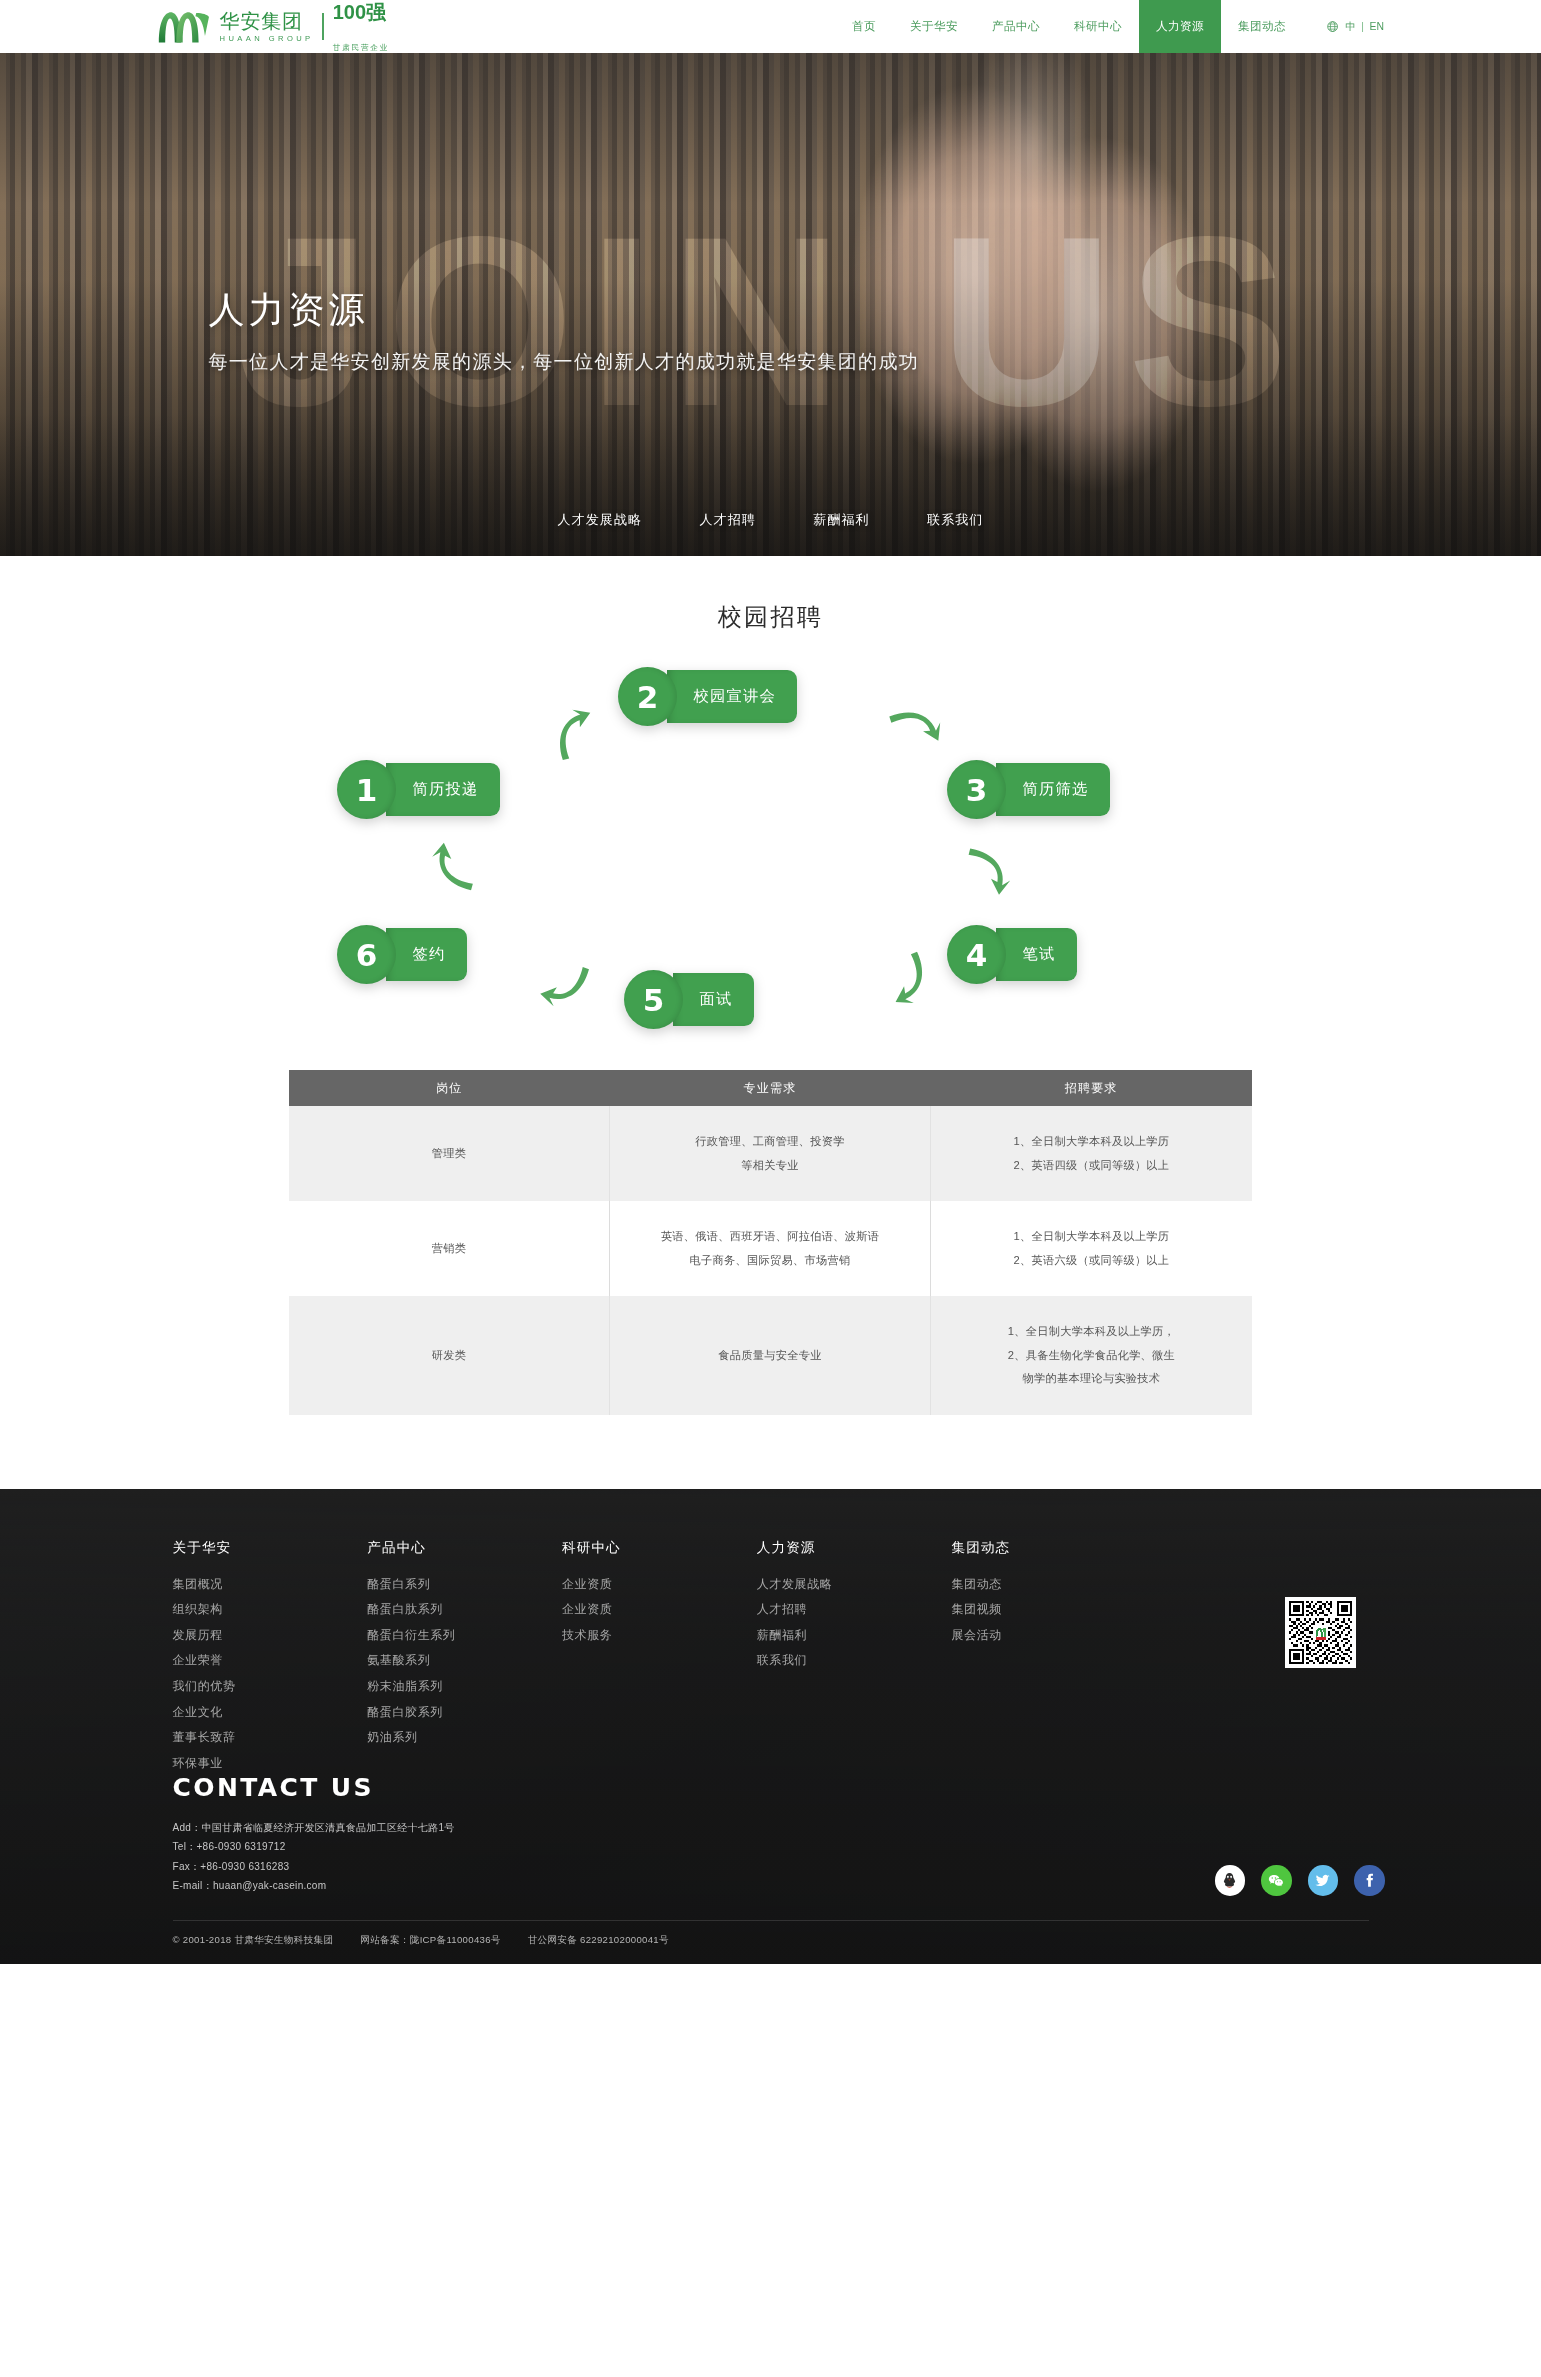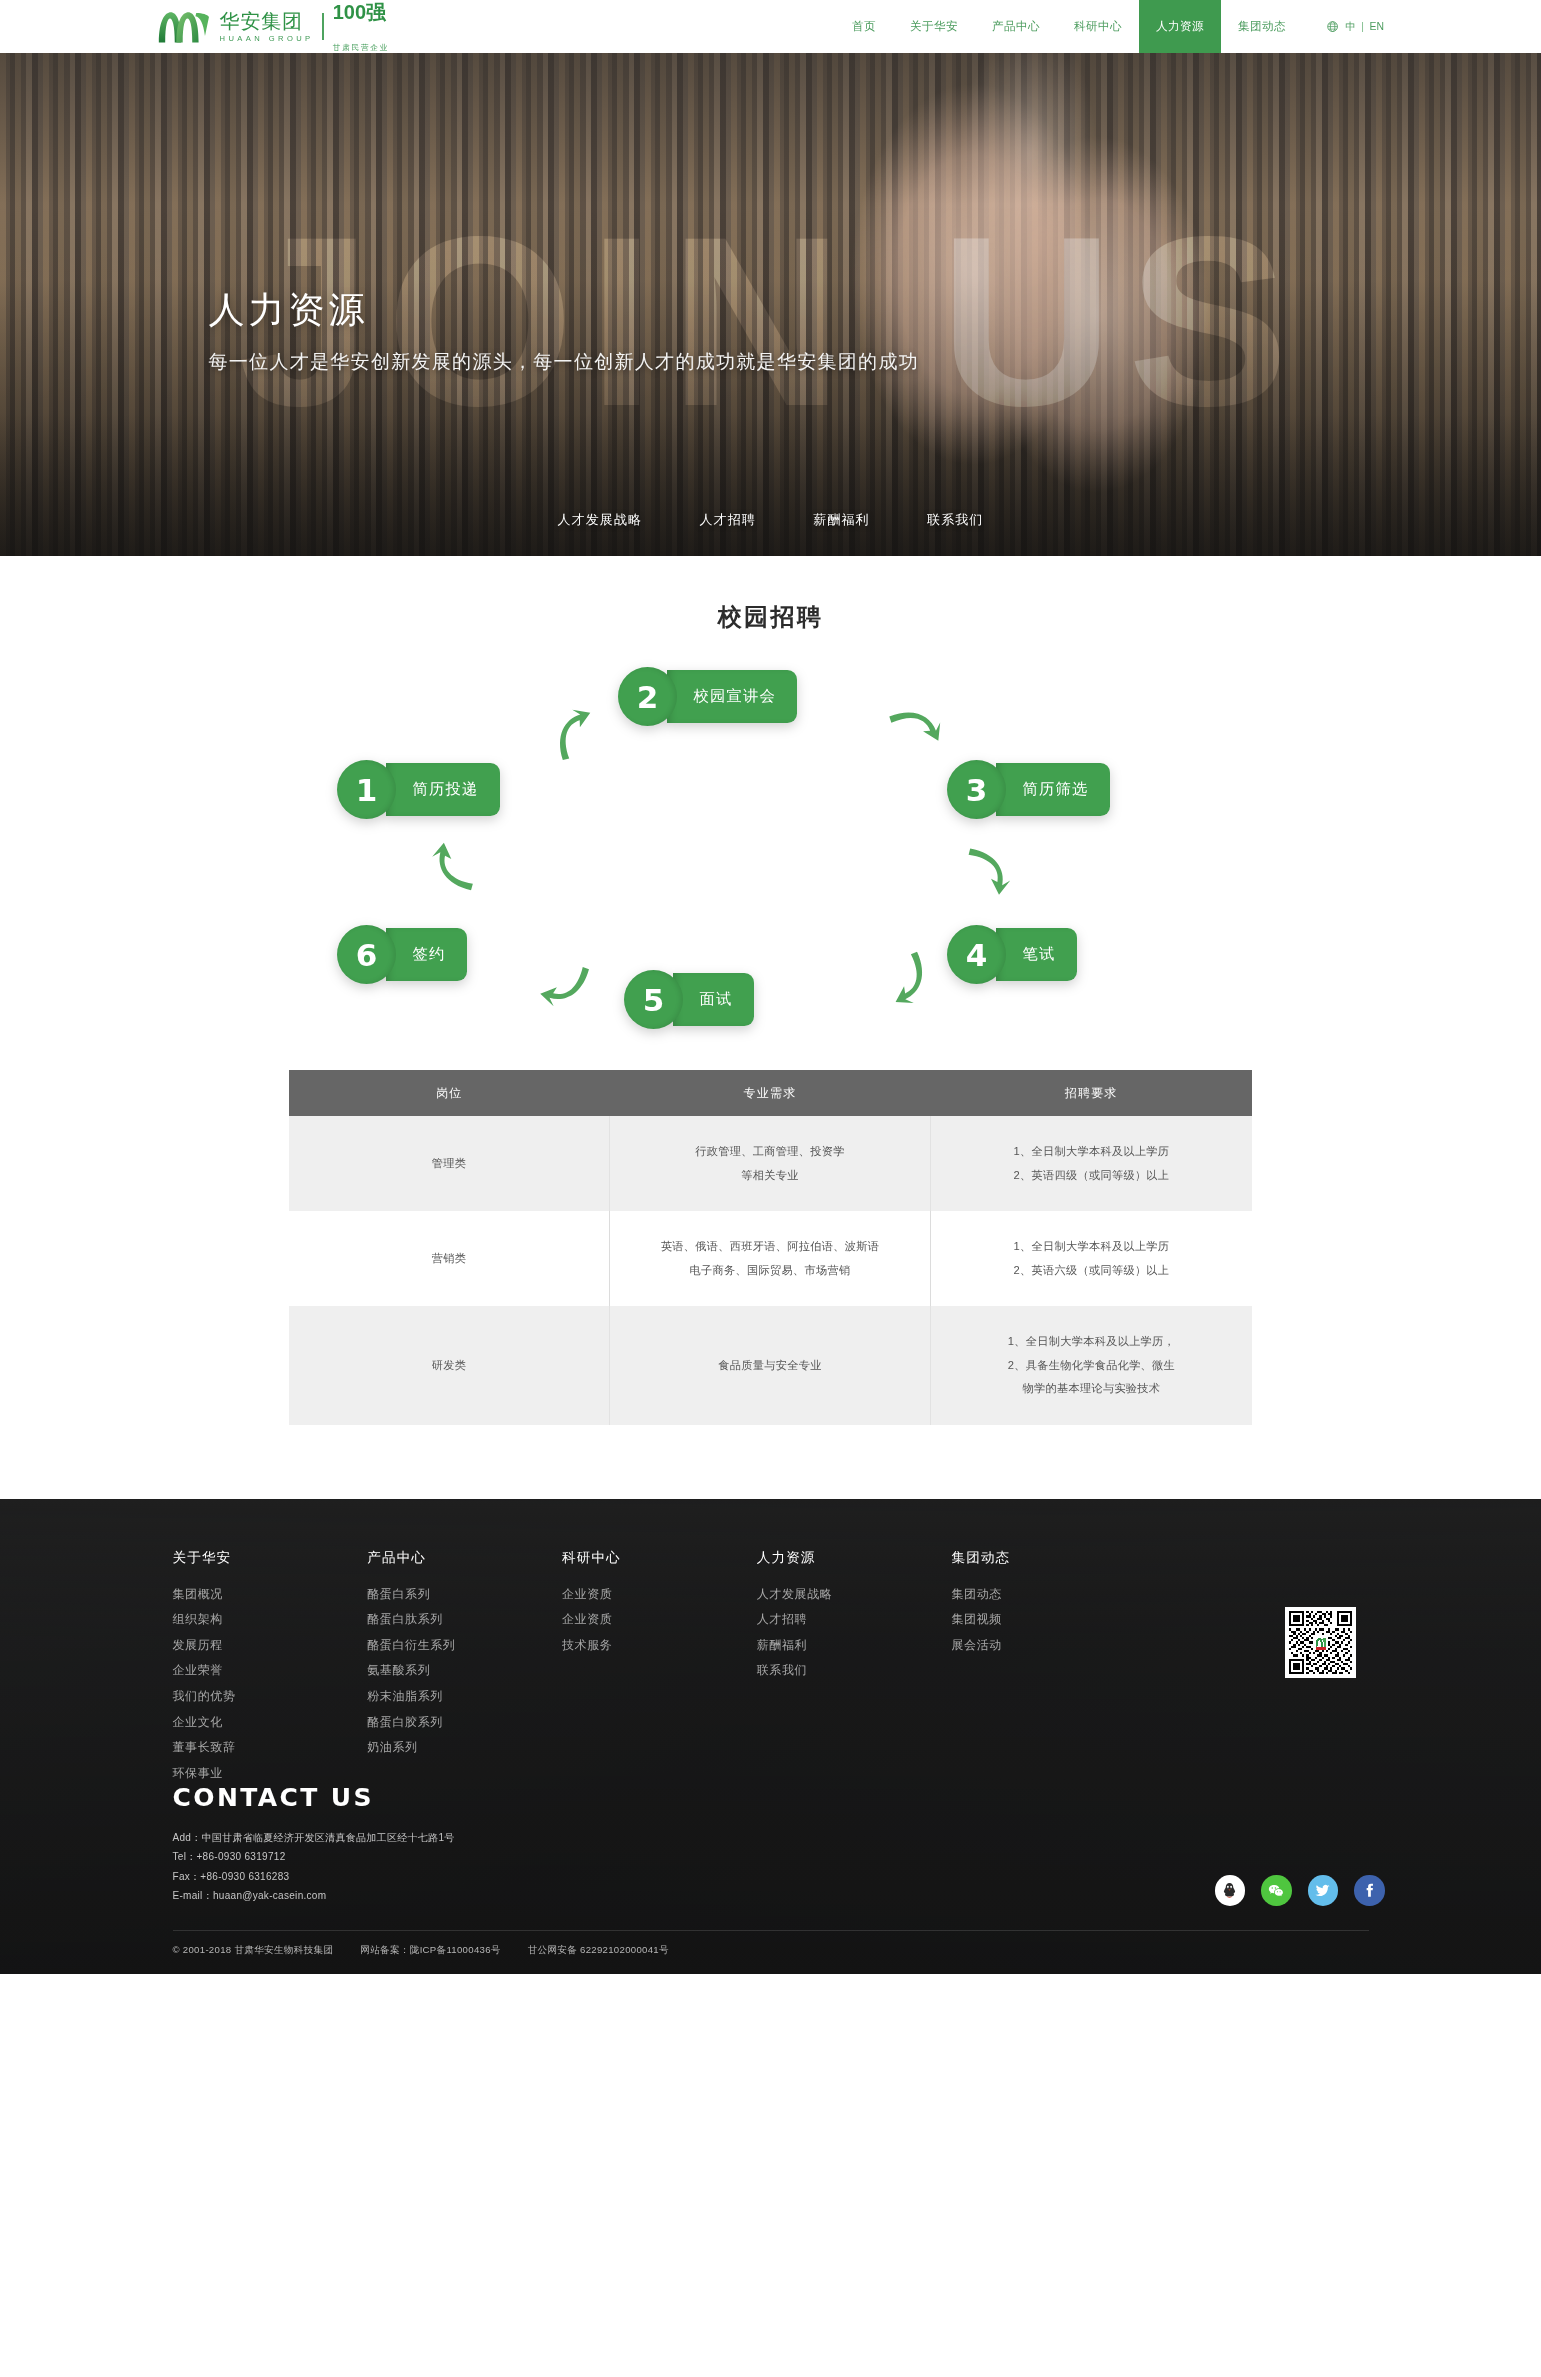--- a/index.html
+++ b/index.html
@@ -153,21 +153,21 @@
     padding:4.8px 3.2px;
   }
 
   
   .main { width:1541px; background:#fff; padding-top:45px; }
   .section-title {
     text-align:center;
     font-size:24px;
     color:#2c2c2c;
     letter-spacing:2.4px;
-    font-weight:bold;
+    font-weight:normal;
   }
   .intro {
     width:1003px; margin:0 auto;
     text-align:center;
     font-size:10.8px;
     line-height:2.25;
     color:#555;
     letter-spacing:0.3px;
   }
 
@@ -221,21 +221,21 @@
 
   
   .tbl-wrap { width:963px; margin:58px auto 0; }
   table.jobs { width:100%; border-collapse:collapse; table-layout:fixed; }
   table.jobs thead th {
     background:#666666;
     color:#ffffff;
     font-size:12px;
     font-weight:normal;
     letter-spacing:1.2px;
-    height:46px;
+    height:36px;
     vertical-align:middle;
   }
   table.jobs tbody td {
     text-align:center;
     font-size:11.2px;
     color:#555;
     line-height:2.1;
     padding:24px 14.4px;
     vertical-align:middle;
     letter-spacing:0.3px;

